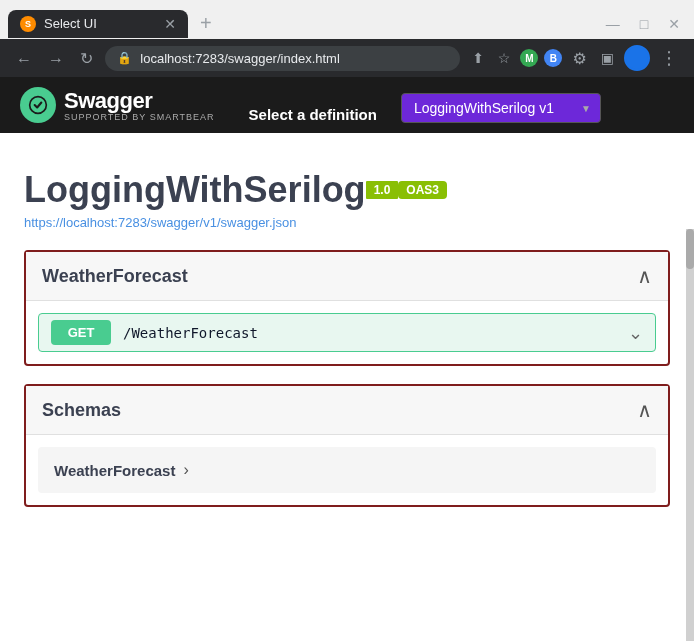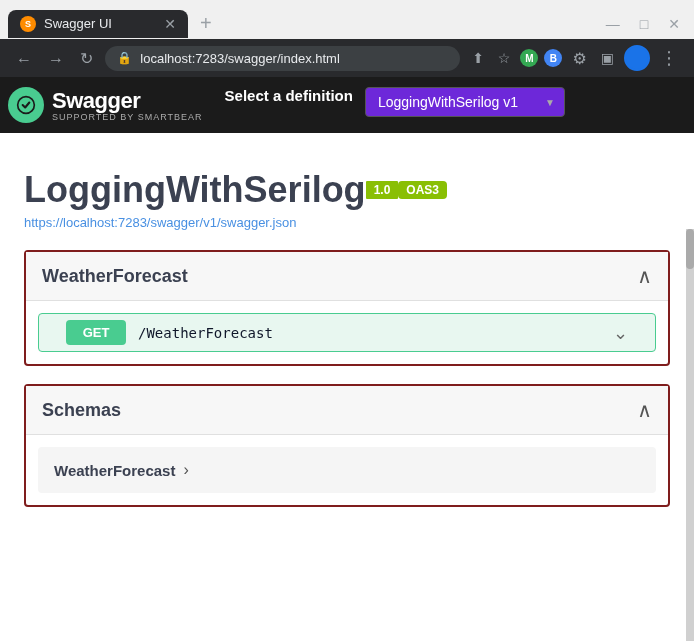--- a/index.html
+++ b/index.html
@@ -20,21 +20,21 @@
     .address-bar-right { display: flex; align-items: center; gap: 6px; }
     .addr-icon { color: #9aa0a6; font-size: 14px; background: none; border: none; cursor: pointer; padding: 2px 4px; }
     .ext-icon { width: 18px; height: 18px; border-radius: 50%; display: inline-flex; align-items: center; justify-content: center; font-size: 10px; font-weight: bold; }
     .ext-green { background: #34a853; color: white; }
     .ext-blue { background: #4285f4; color: white; }
     .ext-puzzle { color: #9aa0a6; font-size: 16px; }
     .profile-btn { width: 26px; height: 26px; border-radius: 50%; background: #1a73e8; border: 2px solid #1a73e8; cursor: pointer; overflow: hidden; }
     .menu-btn { color: #9aa0a6; font-size: 18px; background: none; border: none; cursor: pointer; padding: 2px 4px; }
 
     
-    .swagger-header { background: #1b1b1b; padding: 10px 8px; display: flex; align-items: flex-start; gap: 12px; }
+    .swagger-header { background: #1b1b1b; padding: 10px 20px; display: flex; align-items: flex-end; gap: 24px; }
     .swagger-logo { display: flex; align-items: center; gap: 8px; }
     .swagger-logo-icon { width: 36px; height: 36px; border-radius: 50%; background: #49cc90; display: flex; align-items: center; justify-content: center; color: #1b1b1b; font-size: 18px; font-weight: bold; }
     .swagger-logo-text { color: white; font-size: 22px; font-weight: bold; letter-spacing: -0.5px; }
     .swagger-logo-sub { color: #aaa; font-size: 9px; display: block; margin-top: -2px; letter-spacing: 1px; }
     .select-definition-label { color: white; font-size: 15px; font-weight: bold; margin-left: 10px; }
     .definition-select { background: #6d28d9; color: white; border: 1px solid #555; border-radius: 4px; padding: 6px 30px 6px 12px; font-size: 14px; cursor: pointer; appearance: none; min-width: 200px; }
     .definition-select-wrapper { position: relative; }
     .definition-select-wrapper::after { content: '▼'; color: #aaa; position: absolute; right: 10px; top: 50%; transform: translateY(-50%); font-size: 10px; pointer-events: none; }
 
     
@@ -45,21 +45,21 @@
     .badge-oas { background: #89bf04; color: white; border-radius: 4px; padding: 2px 8px; font-size: 12px; font-weight: bold; }
     .api-link { color: #4990e2; font-size: 13px; text-decoration: none; display: block; margin-top: 4px; }
 
     
     .section { border: 2px solid #7f1d1d; border-radius: 4px; margin-bottom: 18px; }
     .section-header { background: #f7f7f7; padding: 12px 16px; display: flex; align-items: center; justify-content: space-between; cursor: pointer; border-bottom: 1px solid #e0e0e0; }
     .section-title { font-size: 18px; font-weight: bold; color: #3b4151; }
     .chevron { font-size: 20px; color: #555; }
 
     
-    .endpoint-row { background: #e8f7f0; border: 1px solid #49cc90; border-radius: 4px; margin: 12px; display: flex; align-items: center; gap: 12px; padding: 6px 27px; cursor: pointer; }
+    .endpoint-row { background: #e8f7f0; border: 1px solid #49cc90; border-radius: 4px; margin: 12px; display: flex; align-items: center; gap: 12px; padding: 6px 12px; cursor: pointer; }
     .method-badge { background: #49cc90; color: white; font-size: 13px; font-weight: bold; padding: 5px 14px; border-radius: 4px; min-width: 60px; text-align: center; }
     .endpoint-path { color: #0f172a; font-size: 14px; font-family: monospace; flex: 1; }
     .endpoint-chevron { color: #666; font-size: 18px; margin-left: auto; }
 
     
     .schema-item { background: #f5f5f5; border-radius: 4px; padding: 14px 16px; margin: 12px; display: flex; align-items: center; gap: 8px; cursor: pointer; }
     .schema-name { font-size: 15px; font-weight: bold; color: #3b4151; }
     .schema-chevron { color: #555; font-size: 16px; }
 
     
@@ -70,21 +70,21 @@
 </head>
 <body>
 
 <div>
 
   <div class="tab-bar">
     <div class="tab active">
       <div class="tab-favicon">
         <span>S</span>
       </div>
-      <span>Swagger UI</span>
+      <span>Select UI</span>
       <span class="tab-close">✕</span>
     </div>
     <button class="tab-new">+</button>
     <div class="browser-tabs-right">
       <button class="win-btn">—</button>
       <button class="win-btn">□</button>
       <button class="win-btn">✕</button>
     </div>
   </div>
 

